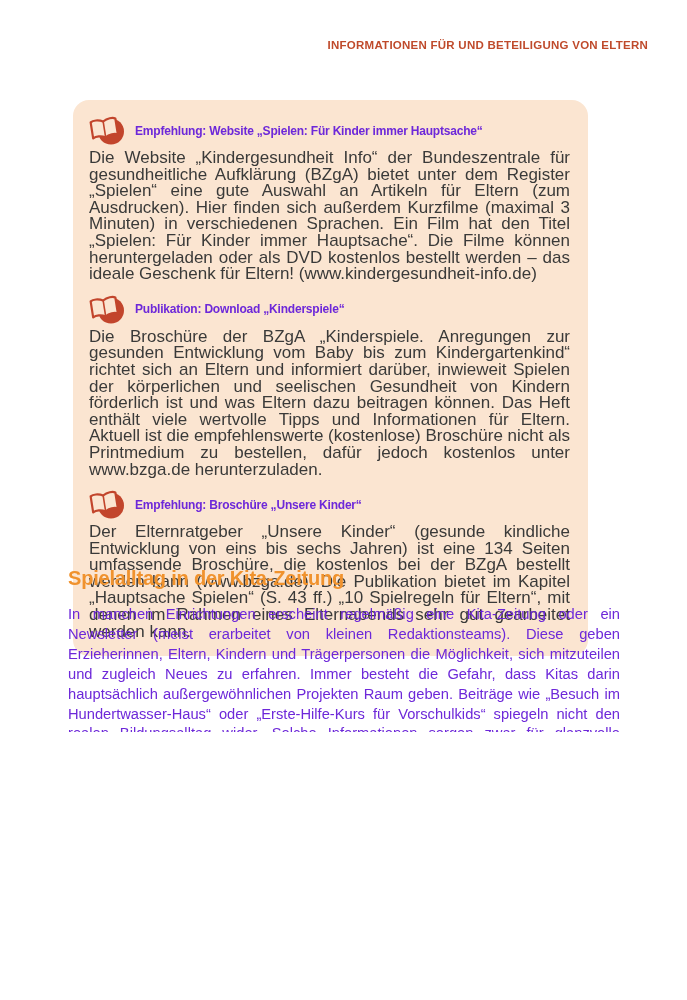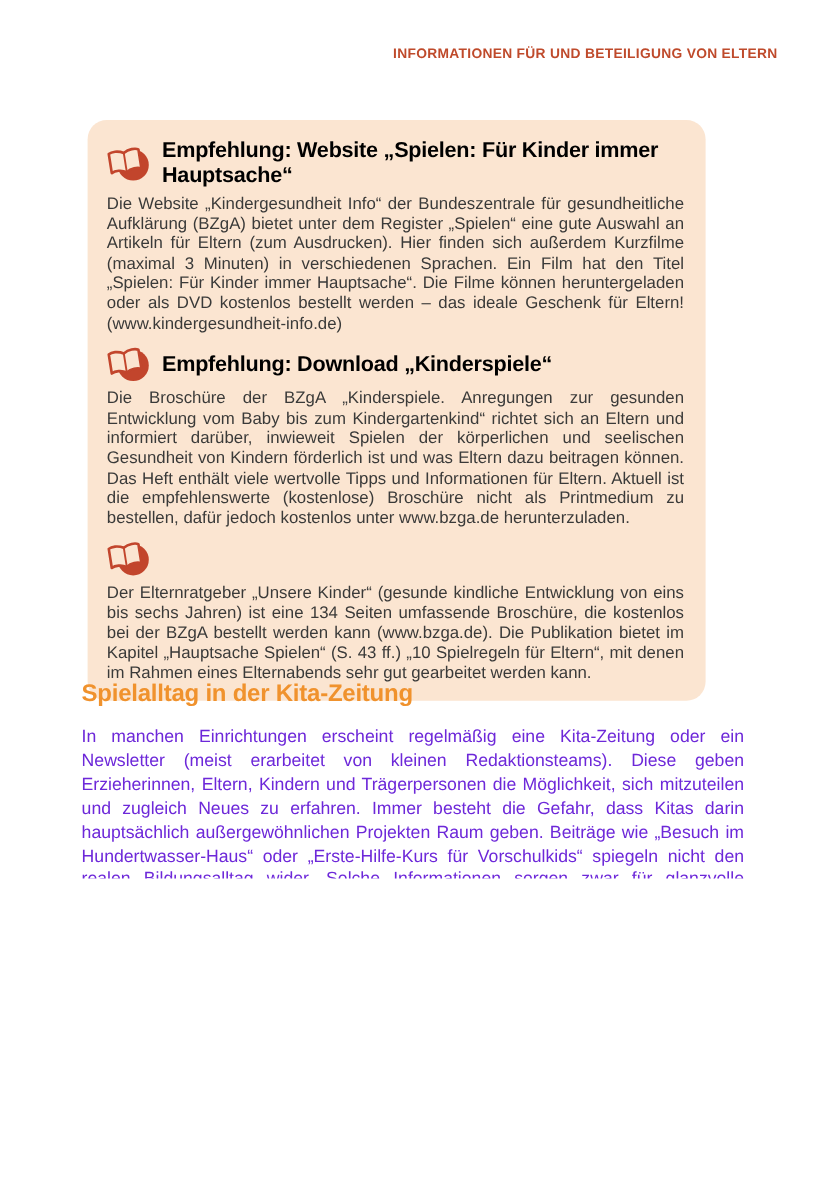--- a/index.html
+++ b/index.html
@@ -34,27 +34,27 @@
   }
   .reco-section + .reco-section { margin-top: 11px; }
   .reco-head {
     display: flex;
     align-items: center;
     gap: 9px;
     margin-bottom: 4px;
   }
   .reco-icon { flex: 0 0 auto; width: 37px; height: 31px; }
   .reco-title {
-    color: #000000;
+    color: #6d28d9;
     font-weight: bold;
-    font-size: 18px;
+    font-size: 12px;
     letter-spacing: -0.2px;
   }
   .reco-body {
-    font-size: 14px;
+    font-size: 17px;
     line-height: 16.6px;
     text-align: justify;
     color: #3a3a39;
     hyphens: auto;
     -webkit-hyphens: auto;
   }
   .section-heading {
     position: absolute;
     left: 68px; top: 567px;
     font-size: 20px;
@@ -110,36 +110,37 @@
       <div class="reco-head">
         <span class="reco-icon">
           <svg width="37" height="31" viewBox="0 0 37 31">
             <circle cx="22" cy="16.5" r="13" fill="#c2452c"></circle>
             <g transform="rotate(-9 15 15)">
               <path d="M15.5 6.5 C11 3.8 5.5 3.8 3 5.4 L3 21.5 C6 19.8 11.6 20 15.5 22.6 C19.4 20 25 19.8 28 21.5 L28 5.4 C25.5 3.8 20 3.8 15.5 6.5 Z" fill="#fbe5d1" stroke="#c2452c" stroke-width="2.2" stroke-linejoin="round"></path>
               <line x1="15.5" y1="6.5" x2="15.5" y2="22.6" stroke="#c2452c" stroke-width="1.6"></line>
             </g>
           </svg>
         </span>
-        <span class="reco-title">Empfehlung: Download „Kinderspiele“</span>
+        <span class="reco-title">Publikation: Download „Kinderspiele“</span>
       </div>
       <p class="reco-body">Die Broschüre der BZgA „Kinderspiele. Anregungen zur gesunden Entwicklung vom Baby bis zum Kindergartenkind“ richtet sich an Eltern und informiert darüber, inwieweit Spielen der körperlichen und seelischen Gesundheit von Kindern förderlich ist und was Eltern dazu beitragen können. Das Heft enthält viele wertvolle Tipps und Informationen für Eltern. Aktuell ist die empfehlenswerte (kostenlose) Broschüre nicht als Printmedium zu bestellen, dafür jedoch kostenlos unter www.bzga.de herunterzuladen.</p>
     </div>
 
     <div class="reco-section">
       <div class="reco-head">
         <span class="reco-icon">
           <svg width="37" height="31" viewBox="0 0 37 31">
             <circle cx="22" cy="16.5" r="13" fill="#c2452c"></circle>
             <g transform="rotate(-9 15 15)">
               <path d="M15.5 6.5 C11 3.8 5.5 3.8 3 5.4 L3 21.5 C6 19.8 11.6 20 15.5 22.6 C19.4 20 25 19.8 28 21.5 L28 5.4 C25.5 3.8 20 3.8 15.5 6.5 Z" fill="#fbe5d1" stroke="#c2452c" stroke-width="2.2" stroke-linejoin="round"></path>
               <line x1="15.5" y1="6.5" x2="15.5" y2="22.6" stroke="#c2452c" stroke-width="1.6"></line>
             </g>
           </svg>
         </span>
+        <span class="reco-title">Empfehlung: Broschüre „Unsere Kinder“</span>
       </div>
       <p class="reco-body">Der Elternratgeber „Unsere Kinder“ (gesunde kindliche Entwicklung von eins bis sechs Jahren) ist eine 134 Seiten umfassende Broschüre, die kostenlos bei der BZgA bestellt werden kann (www.bzga.de). Die Publikation bietet im Kapitel „Hauptsache Spielen“ (S. 43 ff.) „10 Spielregeln für Eltern“, mit denen im Rahmen eines Elternabends sehr gut gearbeitet werden kann.</p>
     </div>
 
   </div>
 
   <h2 class="section-heading">Spielalltag in der Kita-Zeitung</h2>
 
   <p class="body-text">In manchen Einrichtungen erscheint regelmäßig eine Kita-Zeitung oder ein Newsletter (meist erarbeitet von kleinen Redaktionsteams). Diese geben Erzieherinnen, Eltern, Kindern und Trägerpersonen die Möglichkeit, sich mitzuteilen und zugleich Neues zu erfahren. Immer besteht die Gefahr, dass Kitas darin hauptsächlich außergewöhnlichen Projekten Raum geben. Beiträge wie „Besuch im Hundertwasser-Haus“ oder „Erste-Hilfe-Kurs für Vorschulkids“ spiegeln nicht den realen Bildungsalltag wider. Solche Informationen sorgen zwar für glanzvolle Schlagzeilen, sie transportieren jedoch immer auch ein verzerrtes Bild und führen zu hohen Erwartungshaltungen bei Eltern. Viele Kinder besuchen die Kita wöchentlich bis zu fünfzig Stunden. Erzieherinnen sollten ganz bewusst davon wegkommen, bevorzugt von besonderen Unternehmungen zu berichten. Denn Eltern müssen wissen, wie qualitätsvoll der Kita-Alltag gestaltet und wie wichtig das eigenaktive Spielen der Kinder ist. Nutzen Sie deshalb jede Gelegenheit, um über die wichtigen alltäglichen Bildungsthemen zu informieren, zum Beispiel:</p>
 

